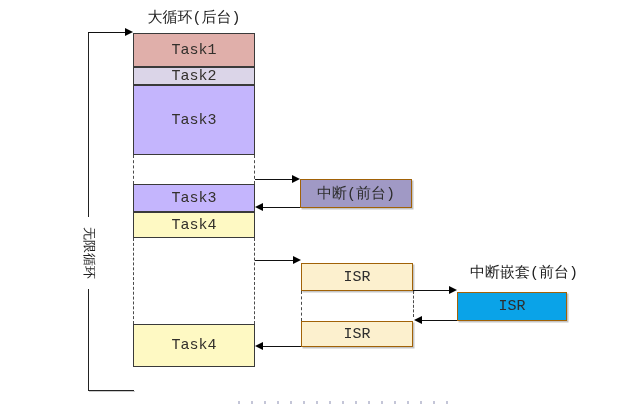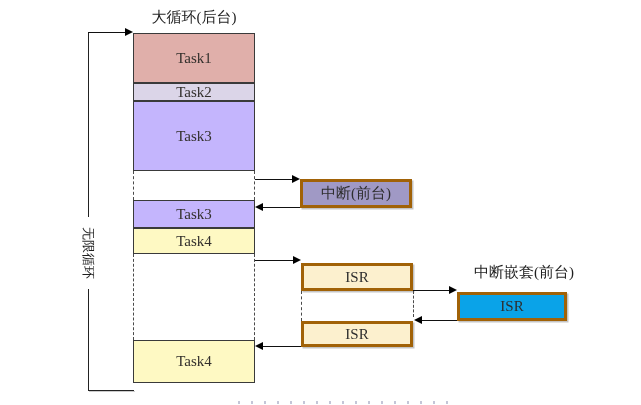--- a/index.html
+++ b/index.html
@@ -1,39 +1,39 @@
 <!DOCTYPE html>
 <html><head>
 <meta charset="utf-8">
 <style>
   html,body { margin:0; padding:0; background:#ffffff; }
   .canvas {
     position:relative; width:641px; height:405px; background:#ffffff;
-    font-family:Liberation Serif, serif; color:#2e2e2e;
+    font-family:Liberation Mono, monospace; color:#2e2e2e;
     overflow:hidden;
   }
   .abs { position:absolute; }
 
   
   .bg-title { left:133px; top:8px; width:122px; text-align:center; font-size:15px; color:#1f1f1f; }
   .nested-title { left:444px; top:263px; width:160px; text-align:center; font-size:15px; color:#1f1f1f; }
 
   
   .column { left:133px; top:33px; width:122px; }
   .seg { box-sizing:border-box; width:122px; display:flex; align-items:center; justify-content:center; font-size:15px; color:#33302c; }
   .seg.task { border:1px solid #3a3a3a; }
   .seg.gap  { border-left:1px dashed #4a4a4a; border-right:1px dashed #4a4a4a; background:transparent; }
-  .h-t1{height:50px} .h-t2{height:18px} .h-t3{height:70px} .h-g1{height:29px}
+  .h-t1{height:34px} .h-t2{height:18px} .h-t3{height:70px} .h-g1{height:29px}
   .h-t3b{height:28px} .h-t4a{height:26px} .h-g2{height:86px} .h-t4b{height:43px}
   .c-task1{background:#E0AFAA} .c-task2{background:#DBD5E8}
   .c-task3{background:#c4b5fd} .c-task4{background:#fef9c3}
 
   
   .obox { box-sizing:border-box; display:flex; align-items:center; justify-content:center;
-          font-size:15px; border:3px solid #a16207; box-shadow:1.5px 1.5px 0 rgba(125,125,125,.45); }
+          font-size:15px; border:1px solid #a16207; box-shadow:1.5px 1.5px 0 rgba(125,125,125,.45); }
   .box-interrupt { left:300px; top:179px; width:112px; height:29px; background:#A099C5; }
   .box-isr1      { left:301px; top:263px; width:112px; height:28px; background:#FCF0CE; }
   .box-isr2      { left:301px; top:321px; width:112px; height:26px; background:#FCF0CE; }
   .box-nested    { left:457px; top:292px; width:110px; height:29px; background:#0AA3E8; }
 
   
   .vline { border-left:1px solid #222; width:0; }
   .hline { border-top:1px solid #222; height:0; }
   .vl-top    { left:88px; top:33px;  height:184px; }
   .vl-bottom { left:88px; top:289px; height:101px; }

